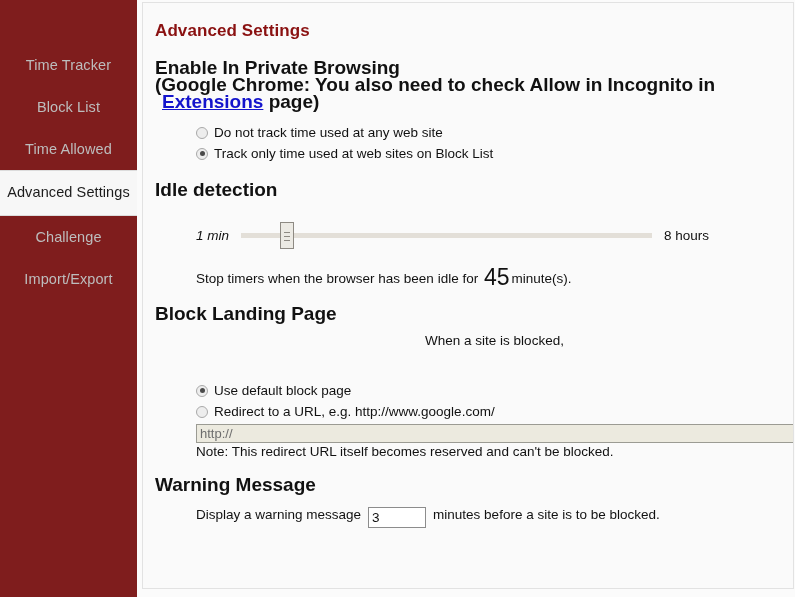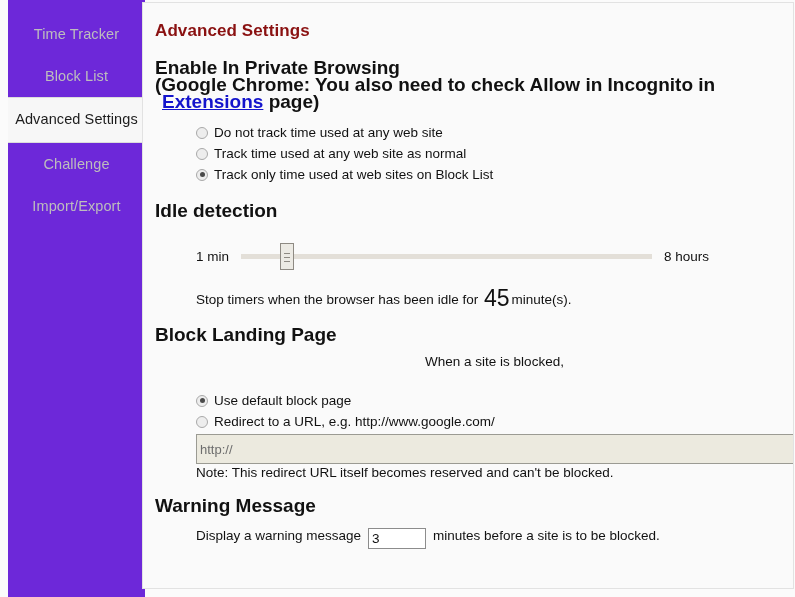--- a/index.html
+++ b/index.html
@@ -17,26 +17,26 @@
   }
   .app {
     position: relative;
     width: 795px;
     height: 597px;
   }
 
   
   .sidebar {
     position: absolute;
-    left: 8px;
+    left: 0;
     top: 0;
     width: 137px;
     height: 597px;
-    background: #6d28d9;
-    padding-top: 13px;
+    background: #7f1d1d;
+    padding-top: 44px;
     box-sizing: border-box;
   }
   .nav-item {
     height: 42px;
     line-height: 42px;
     text-align: center;
     font-size: 14.5px;
     color: #bdbdbd;
     letter-spacing: 0.1px;
     cursor: pointer;
@@ -134,21 +134,21 @@
     display: flex;
     align-items: center;
     margin-top: 22px;
     height: 30px;
   }
   .slider-min, .slider-max {
     font-size: 13.5px;
     color: #111;
     white-space: nowrap;
   }
-  .slider-min { margin-right: 12px; }
+  .slider-min { margin-right: 12px; font-style: italic; }
   .slider-max { margin-left: 12px; }
   .slider-track {
     position: relative;
     width: 411px;
     height: 5px;
     background: #e3dfd8;
     flex: none;
   }
   .slider-handle {
     position: absolute;
@@ -195,21 +195,21 @@
     display: block;
     width: 598px;
     height: 19px;
     margin-top: 2px;
     background: #eceadf;
     border: 1px solid #9b9b93;
     box-sizing: border-box;
     font-family: "Liberation Sans", sans-serif;
     font-size: 13px;
     color: #6d6d6d;
-    padding: 14px 3px;
+    padding: 8px 3px;
     line-height: 17px;
   }
   .note {
     font-size: 13.5px;
     color: #111;
     margin-top: 1px;
   }
 
   
   .warn-row {
@@ -240,20 +240,23 @@
 
 <div class="app">
 
   <div class="sidebar">
     <div class="nav-item">
       <span>Time Tracker</span>
     </div>
     <div class="nav-item">
       <span>Block List</span>
     </div>
+    <div class="nav-item">
+      <span>Time Allowed</span>
+    </div>
     <div class="nav-item active">
       <span>Advanced Settings</span>
     </div>
     <div class="nav-item">
       <span>Challenge</span>
     </div>
     <div class="nav-item">
       <span>Import/Export</span>
     </div>
   </div>
@@ -265,24 +268,20 @@
 
       <div class="section-head">
         <div>Enable In Private Browsing</div>
         <div class="sub"><span>(Google Chrome: You also need to check Allow in Incognito in </span><a class="link" href="#">Extensions</a><span> page)</span></div>
       </div>
 
       <div class="indent" style="margin-top:12px;">
         <div class="radio-row">
           <span class="radio"></span>
           <span class="radio-label">Do not track time used at any web site</span>
-        </div>
-        <div class="radio-row">
-          <span class="radio"></span>
-          <span class="radio-label">Track time used at any web site as normal</span>
         </div>
         <div class="radio-row">
           <span class="radio checked"></span>
           <span class="radio-label">Track only time used at web sites on Block List</span>
         </div>
       </div>
 
       <div class="section-head mt-sec">Idle detection</div>
 
       <div class="indent">
@@ -299,21 +298,21 @@
         </div>
 
         <div class="idle-summary"><span>Stop timers when the browser has been idle for</span> <span class="big">45</span><span>minute(s).</span></div>
       </div>
 
       <div class="section-head mt-sec">Block Landing Page</div>
 
       <div class="indent">
         <div class="subtext mt-small">When a site is blocked,</div>
 
-        <div style="margin-top:21px;">
+        <div style="margin-top:32px;">
           <div class="radio-row">
             <span class="radio checked"></span>
             <span class="radio-label">Use default block page</span>
           </div>
           <div class="radio-row">
             <span class="radio"></span>
             <span class="radio-label">Redirect to a URL, e.g. http://www.google.com/</span>
           </div>
         </div>
 

